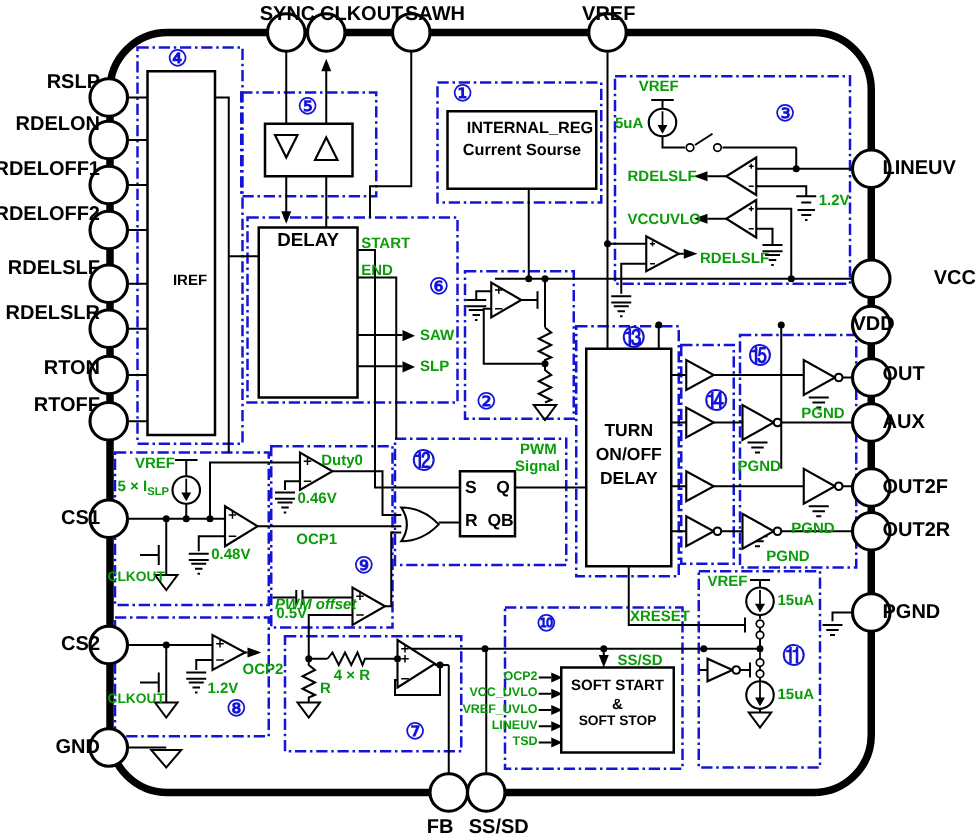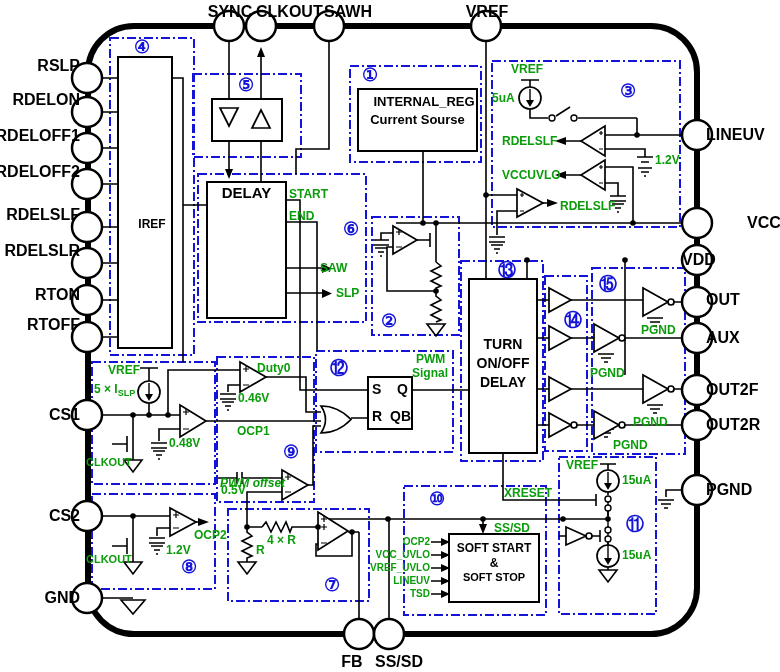--- a/index.html
+++ b/index.html
@@ -336,21 +336,21 @@
 <div class="num" style="left:283px;top:442px;">⑨</div>
 <div class="num" style="left:429px;top:489px;">⑩</div>
 <div class="num" style="left:626px;top:514px;">⑪</div>
 <div class="num" style="left:330px;top:358px;">⑫</div>
 <div class="num" style="left:498px;top:260px;">⑬</div>
 <div class="num" style="left:564px;top:310px;">⑭</div>
 <div class="num" style="left:599px;top:274px;">⑮</div>
 
 <div class="gl" style="left:289px;top:187px;">START</div>
 <div class="gl" style="left:289px;top:209px;">END</div>
-<div class="gl" style="left:320px;top:261px;text-align:right;">SAW</div>
+<div class="gl" style="left:336px;top:261px;text-align:right;">SAW</div>
 <div class="gl" style="left:336px;top:286px;">SLP</div>
 
 <div class="gl" style="left:511px;top:62px;">VREF</div>
 <div class="gl" style="left:492px;top:91px;">5uA</div>
 <div class="gl" style="left:502px;top:134px;">RDELSLF</div>
 <div class="gl" style="left:655px;top:153px;">1.2V</div>
 <div class="gl" style="left:502px;top:168px;">VCCUVLO</div>
 <div class="gl" style="left:560px;top:199px;">RDELSLF</div>
 
 <div class="gl" style="left:108px;top:363px;">VREF</div>

